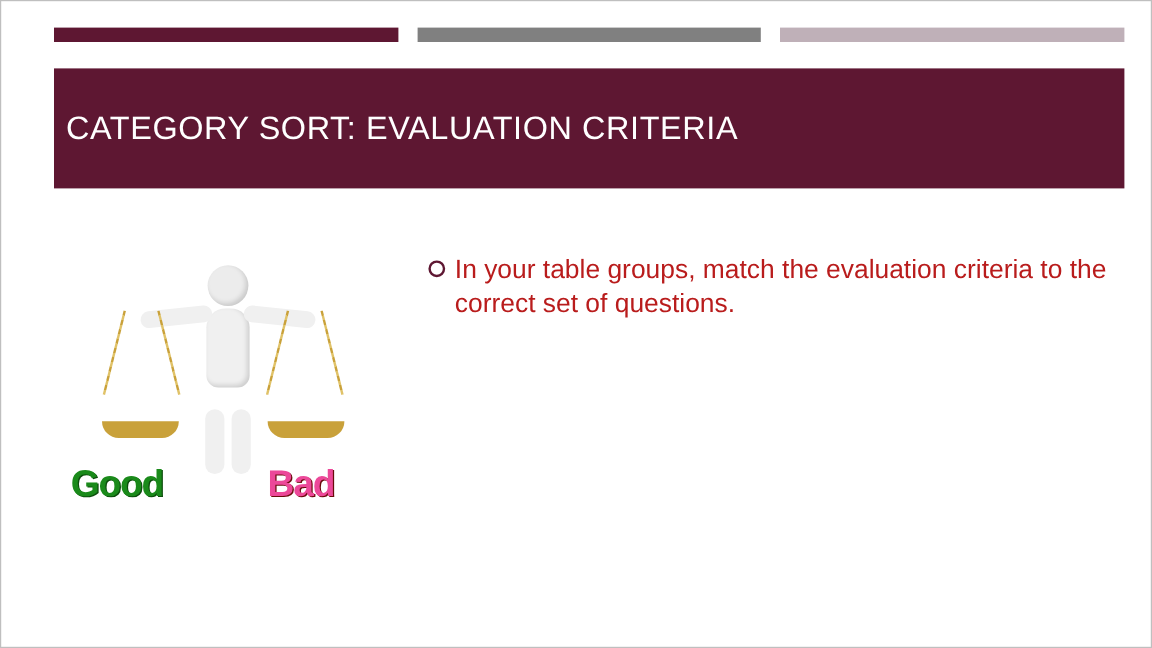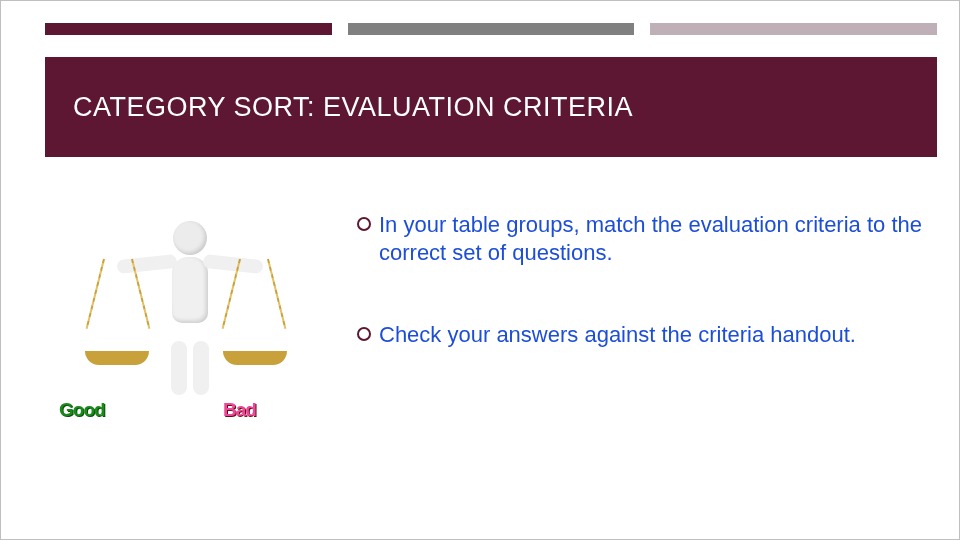--- a/index.html
+++ b/index.html
@@ -8,21 +8,21 @@
   .slide { position: relative; width: 960px; height: 540px; border: 1px solid #bfbfbf; background: #fff; }
 
   
   .topbar { position: absolute; left: 44px; top: 22px; width: 892px; height: 12px; display: flex; gap: 16px; }
   .seg  { flex: 1; height: 12px; }
   .seg.left   { background: #5e1732; }
   .seg.middle { background: #808080; }
   .seg.right  { background: #bfb0b8; }
 
   
-  .titleband { position: absolute; left: 44px; top: 56px; width: 892px; height: 100px; background: #5e1732; display: flex; align-items: center; padding-left: 28px; }
+  .titleband { position: absolute; left: 44px; top: 56px; width: 892px; height: 100px; background: #5e1732; display: flex; align-items: center; padding-left: 10px; }
   .titleband h1 { color: #fff; font-weight: 400; font-size: 27px; letter-spacing: 0.5px; }
 
   
   .body { position: absolute; left: 44px; top: 210px; width: 892px; display: flex; gap: 32px; align-items: flex-start; }
 
   
   .illus { width: 280px; height: 210px; position: relative; flex-shrink: 0; }
   .figure { position: absolute; left: 120px; top: 10px; width: 50px; height: 130px; }
   .head { width: 34px; height: 34px; background: #ececec; border-radius: 50%; margin: 0 auto; box-shadow: inset -2px -2px 4px rgba(0,0,0,.15); }
   .torso { width: 36px; height: 66px; background: #f0f0f0; border-radius: 16px 16px 10px 10px; margin: 2px auto 0; box-shadow: inset -2px -2px 4px rgba(0,0,0,.15); }
@@ -36,26 +36,26 @@
   .chain { position: absolute; top: 48px; width: 2px; height: 72px; background: repeating-linear-gradient(#c9a13a 0 4px, #e0c268 4px 8px); }
   .chain.cl1 { left: 58px;  transform: rotate(14deg);  transform-origin: top; }
   .chain.cl2 { left: 86px;  transform: rotate(-14deg); transform-origin: top; }
   .chain.cr1 { left: 194px; transform: rotate(14deg);  transform-origin: top; }
   .chain.cr2 { left: 222px; transform: rotate(-14deg); transform-origin: top; }
 
   .pan { position: absolute; bottom: 56px; width: 64px; height: 14px; border-radius: 0 0 32px 32px; }
   .pan.l { left: 40px;  background: #c9a13a; }
   .pan.r { left: 178px; background: #c9a13a; }
 
-  .tag { position: absolute; bottom: 0; font-weight: 800; font-size: 19px; font-family: Arial Black, Arial, sans-serif; letter-spacing: -1px; }
+  .tag { position: absolute; bottom: 0; font-weight: 800; font-size: 31px; font-family: Arial Black, Arial, sans-serif; letter-spacing: -1px; }
   .tag.good { left: 14px;  color: #1a8a1a; text-shadow: 1px 1px 0 #0c4d0c; }
   .tag.bad  { left: 178px; color: #ec4899; text-shadow: 1px 1px 0 #6a0a0a; }
 
   
-  .bullets { flex: 1; font-size: 22px; color: #1d4ed8; line-height: 1.28; }
+  .bullets { flex: 1; font-size: 22px; color: #b91c1c; line-height: 1.28; }
   .bitem { display: flex; gap: 8px; margin-bottom: 54px; }
   .bmark { width: 14px; height: 14px; border: 2px solid #5e1732; border-radius: 50%; flex-shrink: 0; margin-top: 6px; }
   .btext { flex: 1; }
 </style>
 </head>
 <body>
 
 <div class="slide">
 
   <div class="topbar">
@@ -87,20 +87,16 @@
       <div class="pan r"></div>
       <div class="tag good">Good</div>
       <div class="tag bad">Bad</div>
     </div>
 
     <div class="bullets">
       <div class="bitem">
         <div class="bmark"></div>
         <div class="btext">In your table groups, match the evaluation criteria to the correct set of questions.</div>
       </div>
-      <div class="bitem">
-        <div class="bmark"></div>
-        <div class="btext">Check your answers against the criteria handout.</div>
-      </div>
     </div>
 
   </div>
 </div>
 
 </body></html>

